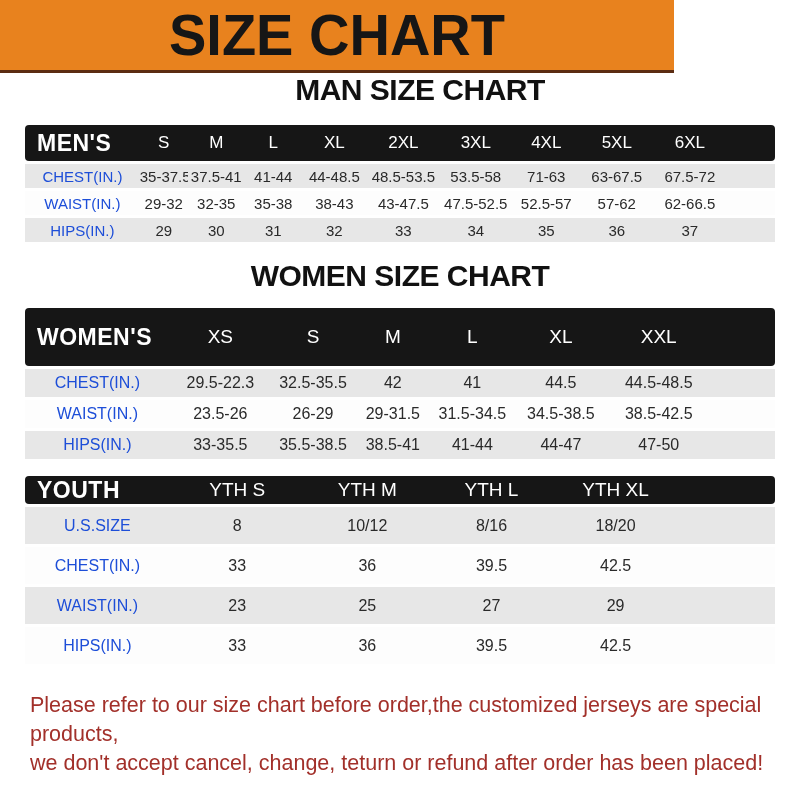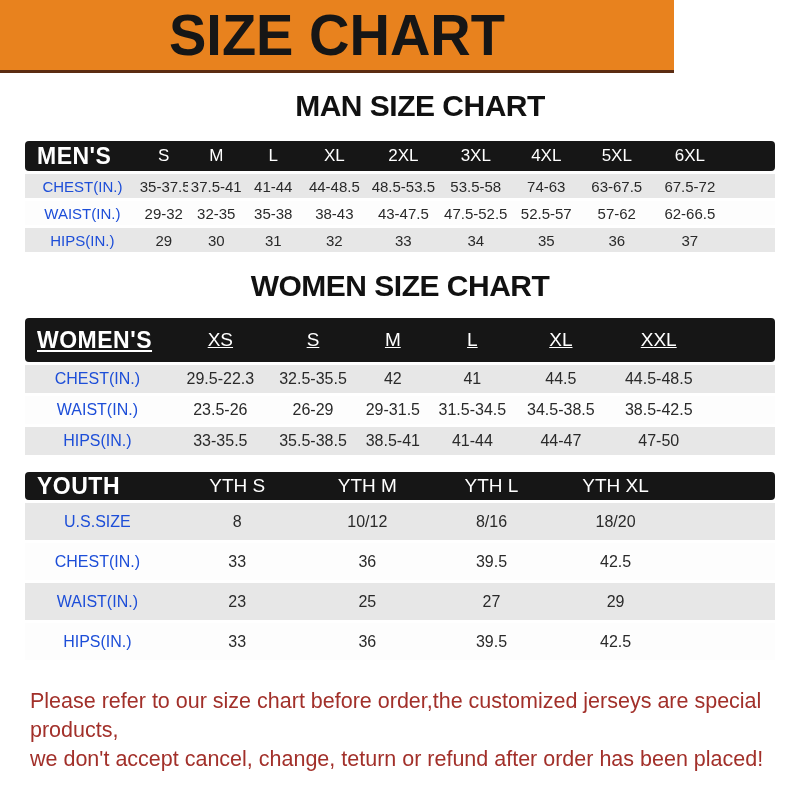--- a/index.html
+++ b/index.html
@@ -19,44 +19,44 @@
     font-size: 56px; font-weight: bold; color: #161616;
     letter-spacing: 0px; line-height: 1;
     transform: scaleY(1.04);
   }
   
   h2.section-heading {
     margin: 0; text-align: center;
     font-size: 30px; font-weight: bold; color: #111;
     letter-spacing: -0.5px; line-height: 34px;
   }
-  #heading-men   { margin-top: 16px; padding-left: 40px; }
+  #heading-men   { margin-top: 0; padding-left: 40px; }
   #heading-women { margin-top: 14px; }
   #heading-youth { margin-top: 38px; }
   
   table.size-table {
     width: 750px; margin: 0 auto; table-layout: fixed;
     border-collapse: separate; border-spacing: 0 3px;
   }
   #table-men   { margin-top: 15px; }
   #table-women { margin-top: 12px; }
   #table-youth { margin-top: 11px; }
   .size-table td { padding: 0; text-align: center; vertical-align: middle; white-space: nowrap; overflow: hidden; }
   tr.head td { background: #161616; color: #ffffff; }
   tr.head td:first-child { border-radius: 4px 0 0 4px; text-align: left; padding-left: 12px; font-weight: bold; letter-spacing: 0.5px; }
   tr.head td:last-child  { border-radius: 0 4px 4px 0; }
   tr.stripe-a td { background: #e7e7e7; }
   tr.stripe-b td { background: #fdfdfd; }
   tbody td { color: #2a2a2a; }
   tbody td.row-label { color: #1d4ed8; }
   
-  .men   tr.head td { height: 30px; font-size: 17px; }
+  .men   tr.head td { height: 36px; font-size: 17px; }
   .men   tr.head td.lbl { font-size: 23px; }
   .men   tbody td { height: 24px; font-size: 15px; }
-  .women tr.head td { height: 44px; font-size: 19px; text-decoration: underline; }
+  .women tr.head td { height: 58px; font-size: 19px; }
   .women tr.head td.lbl { font-size: 23px; }
   .women tbody td { height: 28px; font-size: 16px; }
   .youth tr.head td { height: 28px; font-size: 19px; }
   .youth tr.head td.lbl { font-size: 23px; }
   .youth tbody td { height: 37px; font-size: 16px; }
   
   .footer {
     margin: 24px 0 0 30px;
     color: #A2302A; font-size: 21.5px; line-height: 29px;
     font-weight: normal; letter-spacing: 0px;
@@ -102,21 +102,21 @@
       </thead>
       <tbody>
         <tr class="stripe-a">
           <td class="row-label">CHEST(IN.)</td>
           <td>35-37.5</td>
           <td>37.5-41</td>
           <td>41-44</td>
           <td>44-48.5</td>
           <td>48.5-53.5</td>
           <td>53.5-58</td>
-          <td>74-63</td>
+          <td>71-63</td>
           <td>63-67.5</td>
           <td>67.5-72</td>
           <td></td>
         </tr>
         <tr class="stripe-b">
           <td class="row-label">WAIST(IN.)</td>
           <td>29-32</td>
           <td>32-35</td>
           <td>35-38</td>
           <td>38-43</td>

